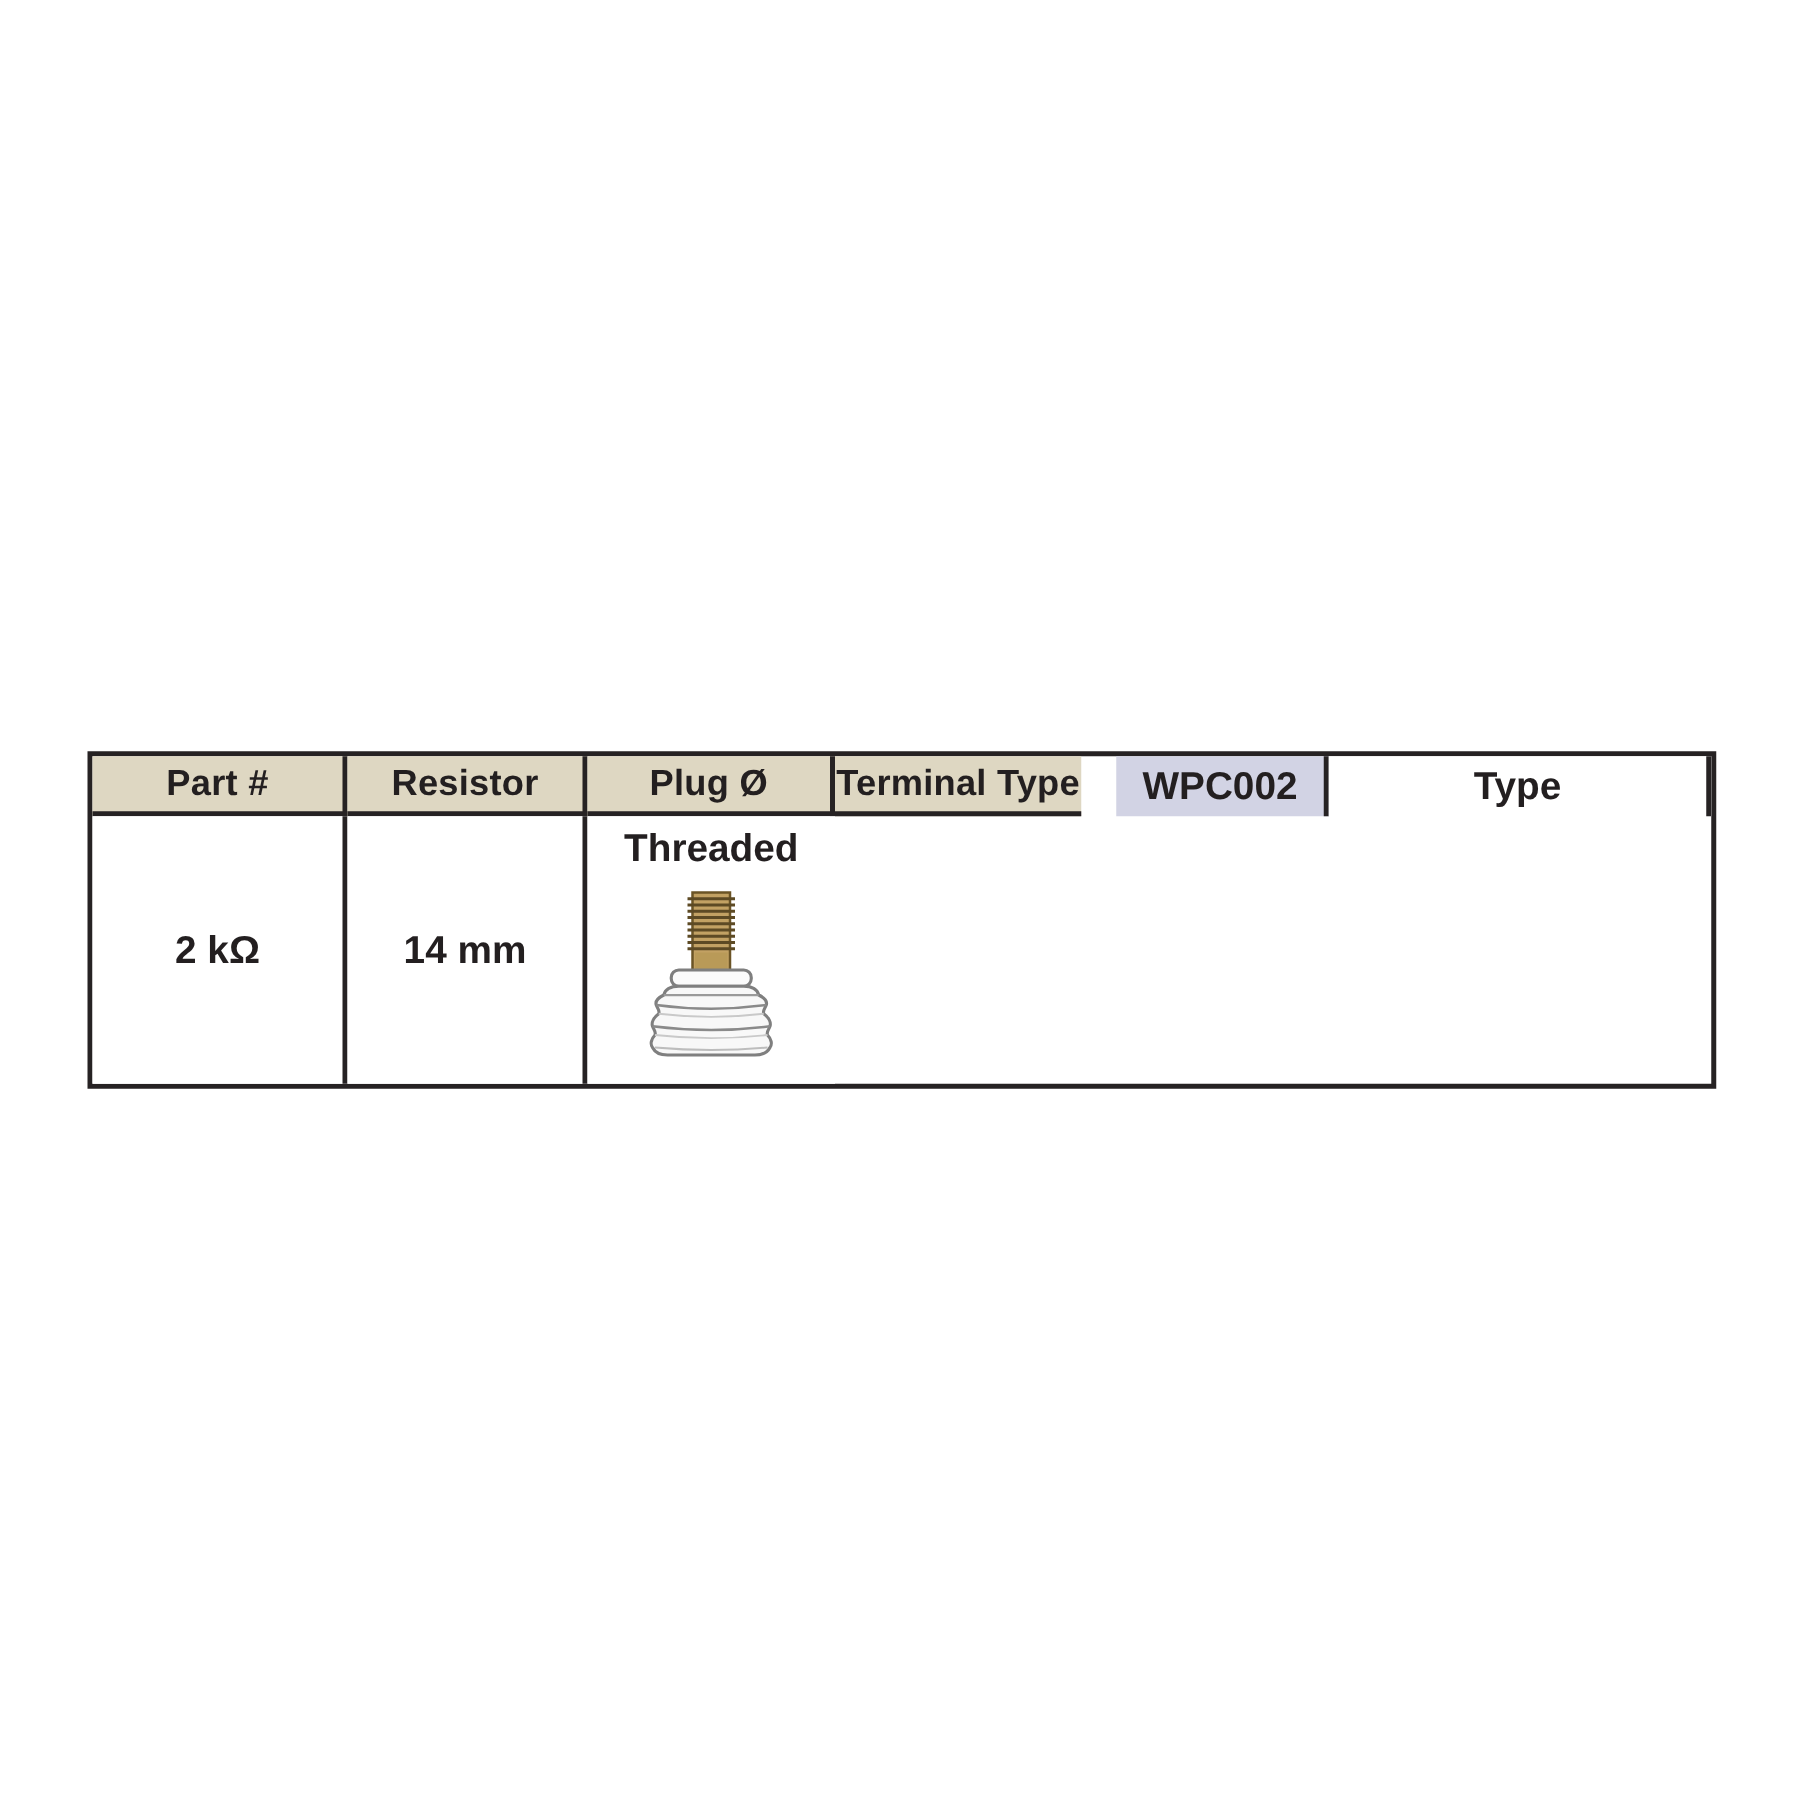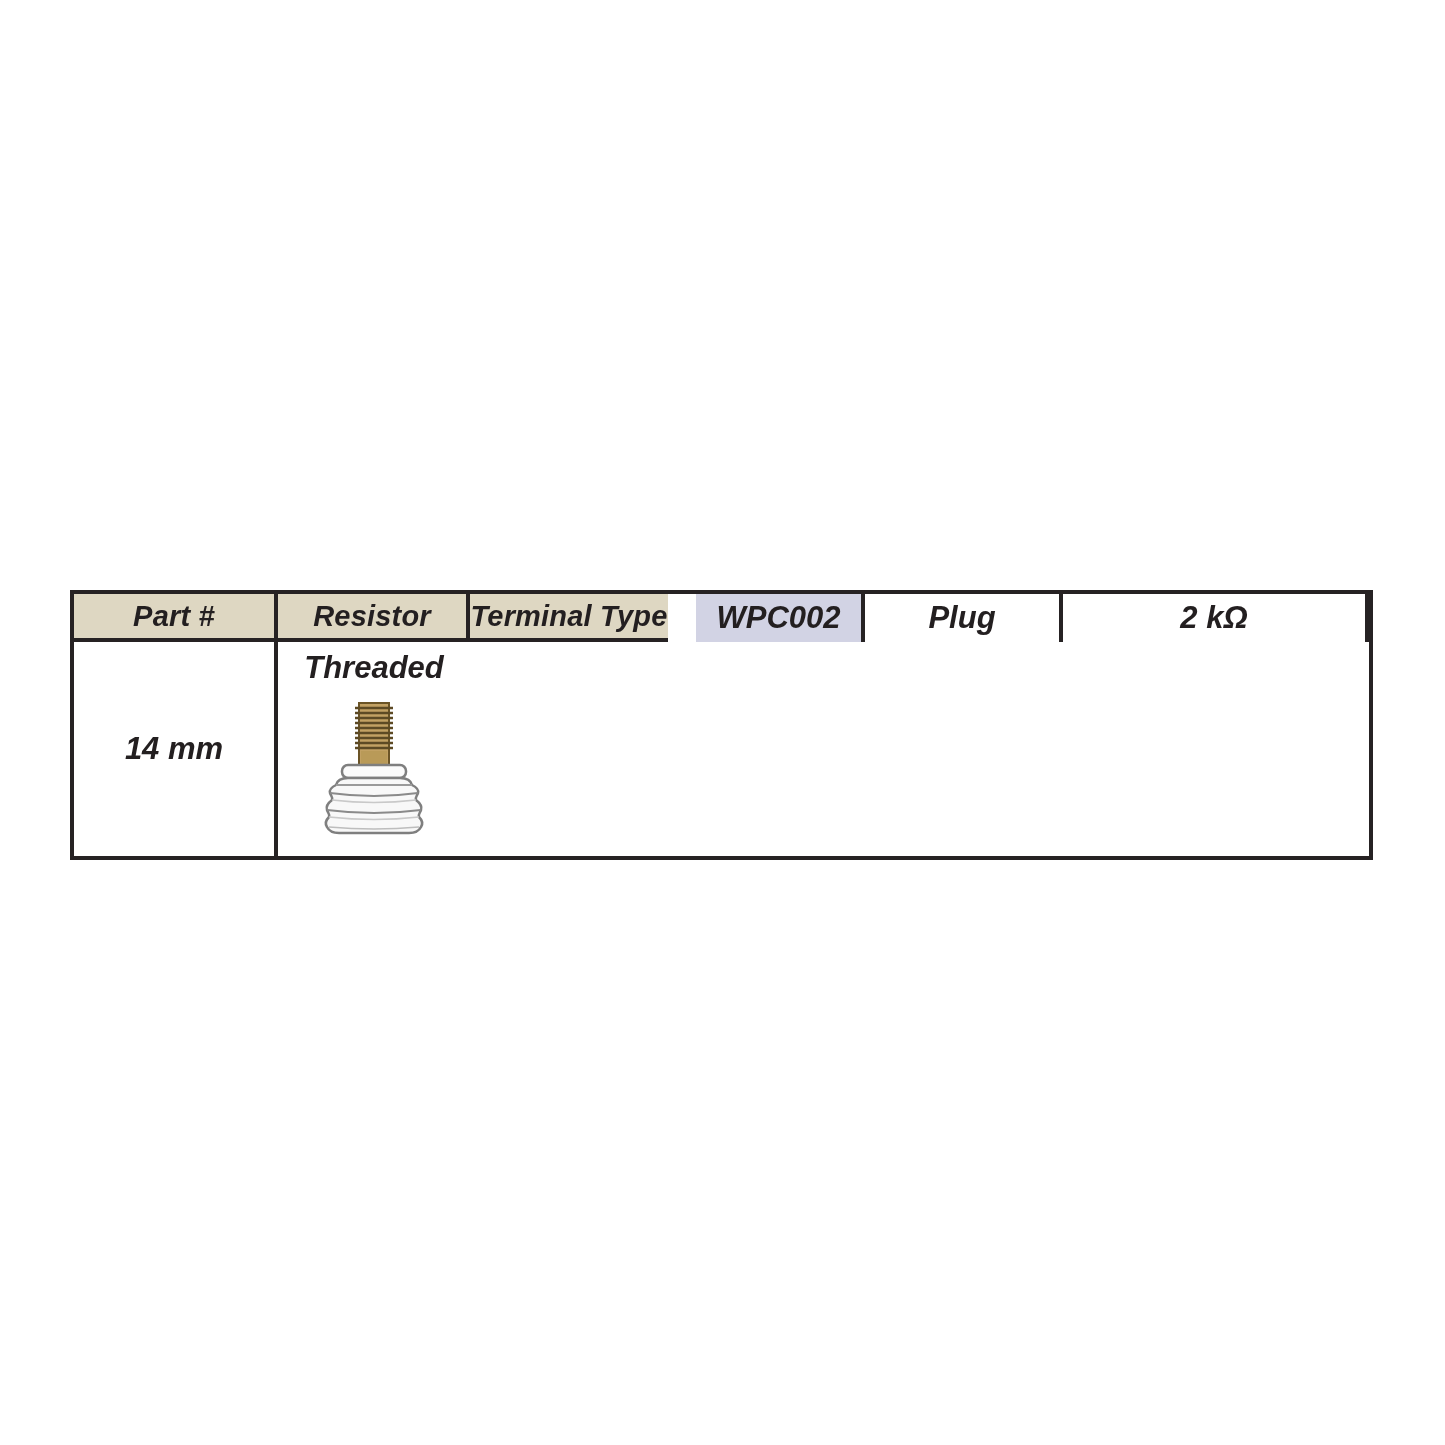--- a/index.html
+++ b/index.html
@@ -5,24 +5,23 @@
   * { margin: 0; padding: 0; box-sizing: border-box; }
   html, body { width: 1445px; height: 1445px; }
   body {
     background: #ffffff;
     font-family: "Liberation Sans", sans-serif;
     color: #231f20;
     position: relative;
   }
   .canvas {
     position: absolute;
-    left: 0; top: 4px;
+    left: 0; top: 15px;
     width: 1445px; height: 1053px;
     background: #ffffff;
-    font-style: italic;
   }
   .spec-table {
     position: absolute;
     left: 70px; top: 586px;
     width: 1303px; height: 270px;
     border: 4px solid #262223;
     display: grid;
     grid-template-columns: 204px 192px 198px 197px 198px 306px;
     grid-template-rows: 48px 214px;
     background: #ffffff;
@@ -60,24 +59,25 @@
   .terminal-art { margin-top: 16px; }
 </style>
 </head>
 <body>
 
 <div class="canvas">
   <div class="spec-table">
 
     <div class="cell th v-border">Part #</div>
     <div class="cell th v-border">Resistor</div>
+    <div class="cell th v-border">Plug Ø</div>
     <div class="cell th">Terminal Type</div>
 
     <div class="cell td part v-border">WPC002</div>
-    <div class="cell td v-border">Plug</div>
+    <div class="cell td v-border">Type</div>
     <div class="cell td v-border">2 kΩ</div>
     <div class="cell td v-border">14 mm</div>
 
     <div class="cell td terminal">
       <div class="terminal-label">Threaded</div>
       <svg class="terminal-art" width="112" height="134" viewBox="0 0 112 134" fill="none" xmlns="http://www.w3.org/2000/svg">
 
         <rect x="41" y="2" width="30" height="64" fill="#c2a163" stroke="#6b5426" stroke-width="2"></rect>
         <rect x="43" y="50" width="26" height="15" fill="#b99a58"></rect>
         <g stroke="#5d4a24" stroke-width="2.4">

